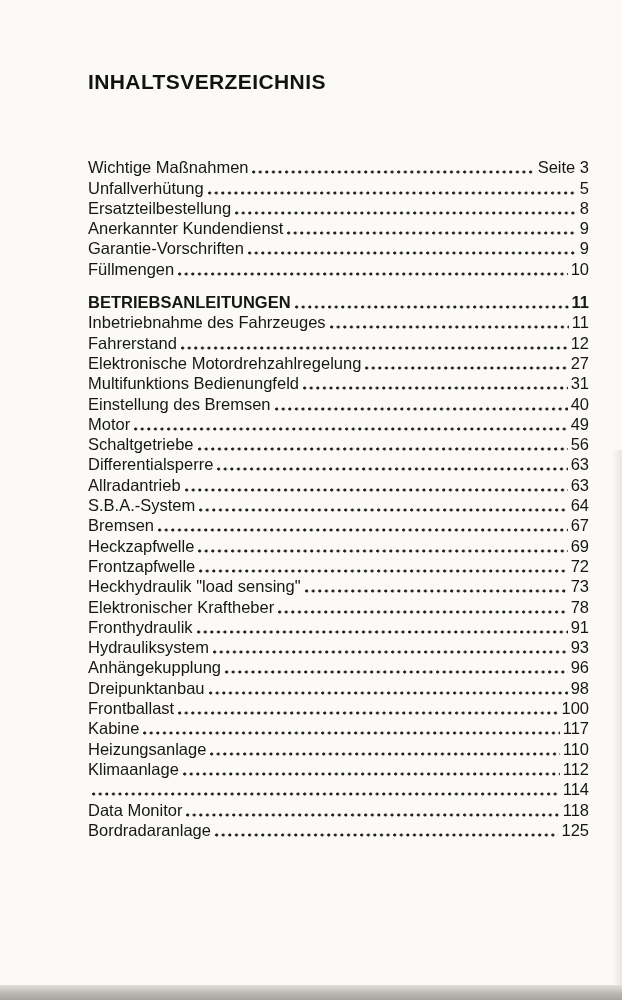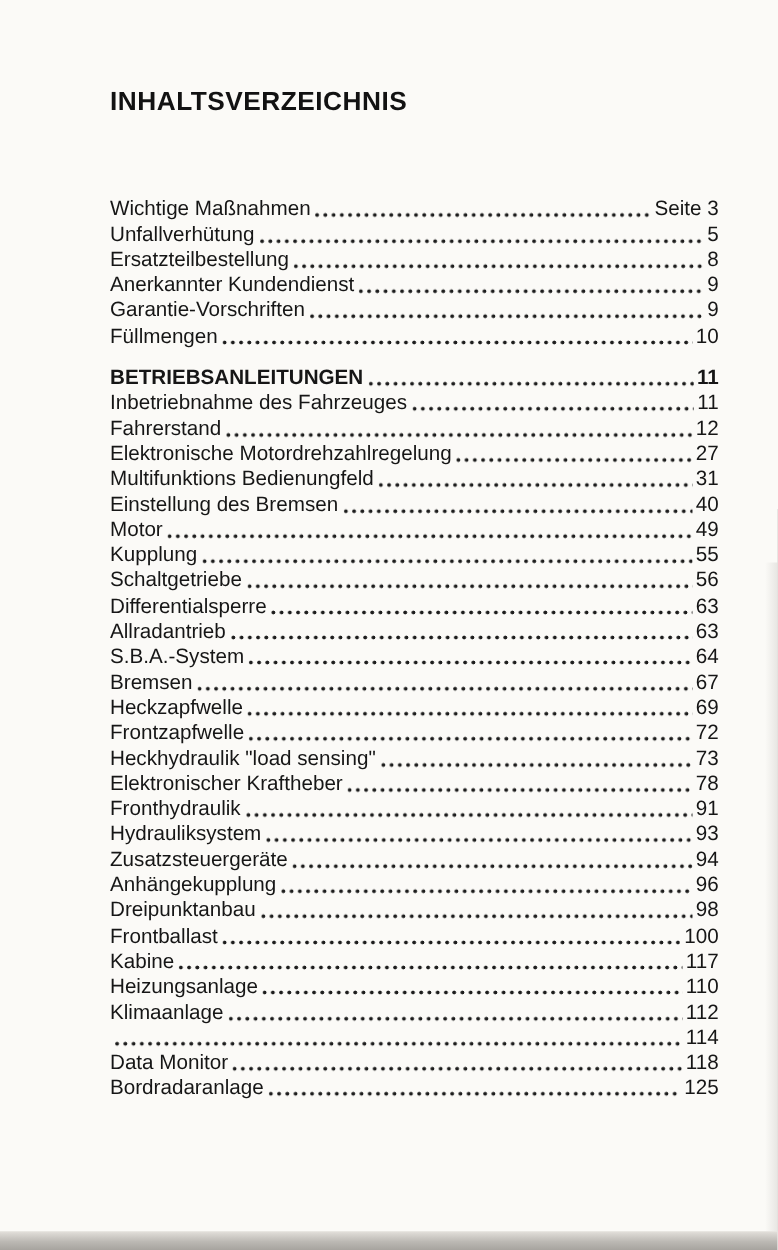--- a/index.html
+++ b/index.html
@@ -23,21 +23,21 @@
     background: linear-gradient(to bottom, #e3e0db 0%, #bcb9b4 55%, #a7a49f 100%);
   }
   .scan-edge-right {
     position: absolute;
     top: 45%; bottom: 15px; right: 0;
     width: 10px;
     background: linear-gradient(to right, rgba(0,0,0,0), rgba(60,55,48,0.10));
   }
   .content {
     position: relative;
-    padding: 70px 47px 0 88px;
+    padding: 70px 33px 0 88px;
     color: #151515;
   }
   .title {
     font-size: 21px;
     font-weight: 700;
     letter-spacing: 0.4px;
     color: #121212;
   }
   .toc-section-1 { margin-top: 63px; }
   .toc-section-2 { margin-top: 13px; text-align: right; }
@@ -130,25 +130,20 @@
           <span class="toc-label">Einstellung des Bremsen</span>
           <span class="toc-leader"></span>
           <span class="toc-page">40</span>
         </div>
         <div class="toc-row">
           <span class="toc-label">Motor</span>
           <span class="toc-leader"></span>
           <span class="toc-page">49</span>
         </div>
         <div class="toc-row">
-          <span class="toc-label">Kupplung</span>
-          <span class="toc-leader"></span>
-          <span class="toc-page">55</span>
-        </div>
-        <div class="toc-row">
           <span class="toc-label">Schaltgetriebe</span>
           <span class="toc-leader"></span>
           <span class="toc-page">56</span>
         </div>
         <div class="toc-row">
           <span class="toc-label">Differentialsperre</span>
           <span class="toc-leader"></span>
           <span class="toc-page">63</span>
         </div>
         <div class="toc-row">
@@ -188,25 +183,20 @@
         </div>
         <div class="toc-row">
           <span class="toc-label">Fronthydraulik</span>
           <span class="toc-leader"></span>
           <span class="toc-page">91</span>
         </div>
         <div class="toc-row">
           <span class="toc-label">Hydrauliksystem</span>
           <span class="toc-leader"></span>
           <span class="toc-page">93</span>
-        </div>
-        <div class="toc-row">
-          <span class="toc-label">Zusatzsteuergeräte</span>
-          <span class="toc-leader"></span>
-          <span class="toc-page">94</span>
         </div>
         <div class="toc-row">
           <span class="toc-label">Anhängekupplung</span>
           <span class="toc-leader"></span>
           <span class="toc-page">96</span>
         </div>
         <div class="toc-row">
           <span class="toc-label">Dreipunktanbau</span>
           <span class="toc-leader"></span>
           <span class="toc-page">98</span>

